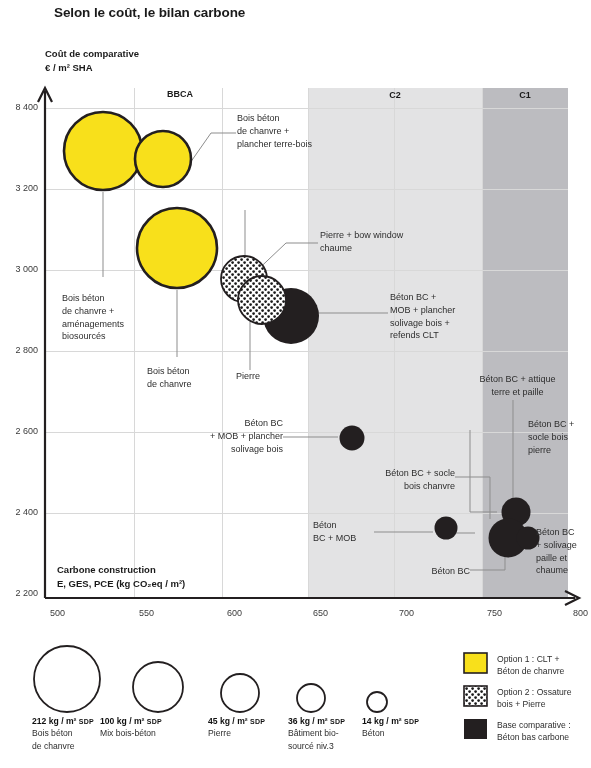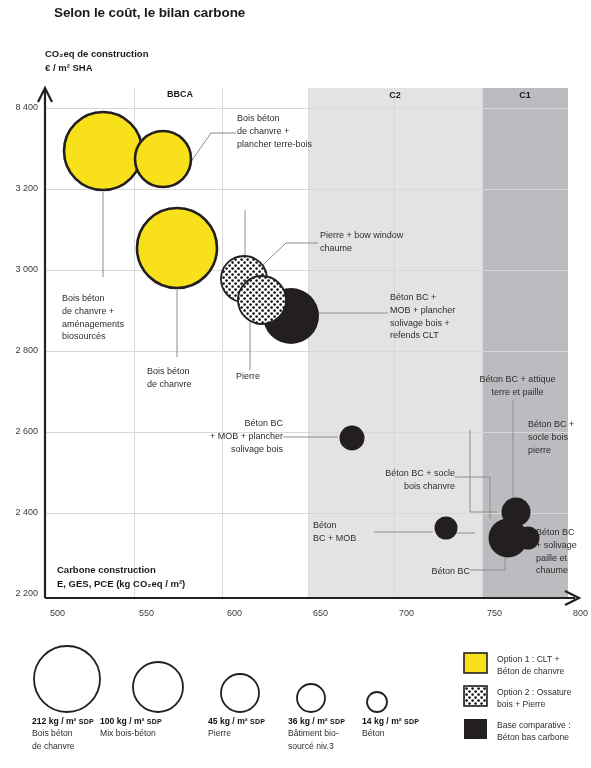--- a/index.html
+++ b/index.html
@@ -138,21 +138,21 @@
   </g>
 
   <g>
     <rect x="464" y="653" width="23" height="20" fill="#f8e01b" stroke="#231f20" stroke-width="1.6"></rect>
     <rect x="464" y="686" width="23" height="20" fill="url(#dotpat)" stroke="#231f20" stroke-width="1.6"></rect>
     <rect x="464" y="719" width="23" height="20" fill="#231f20"></rect>
   </g>
 </svg>
 
 <div class="axis-title" id="y-axis-title">
-  <div>CO₂eq de construction</div>
+  <div>Coût de comparative</div>
   <div>€ / m² SHA</div>
 </div>
 <div class="axis-title" id="x-axis-title">
   <div>Carbone construction</div>
   <div>E, GES, PCE (kg CO₂eq / m²)</div>
 </div>
 
 <div class="tick ytick" style="top:102px">8 400</div>
 <div class="tick ytick" style="top:183px">3 200</div>
 <div class="tick ytick" style="top:264px">3 000</div>

